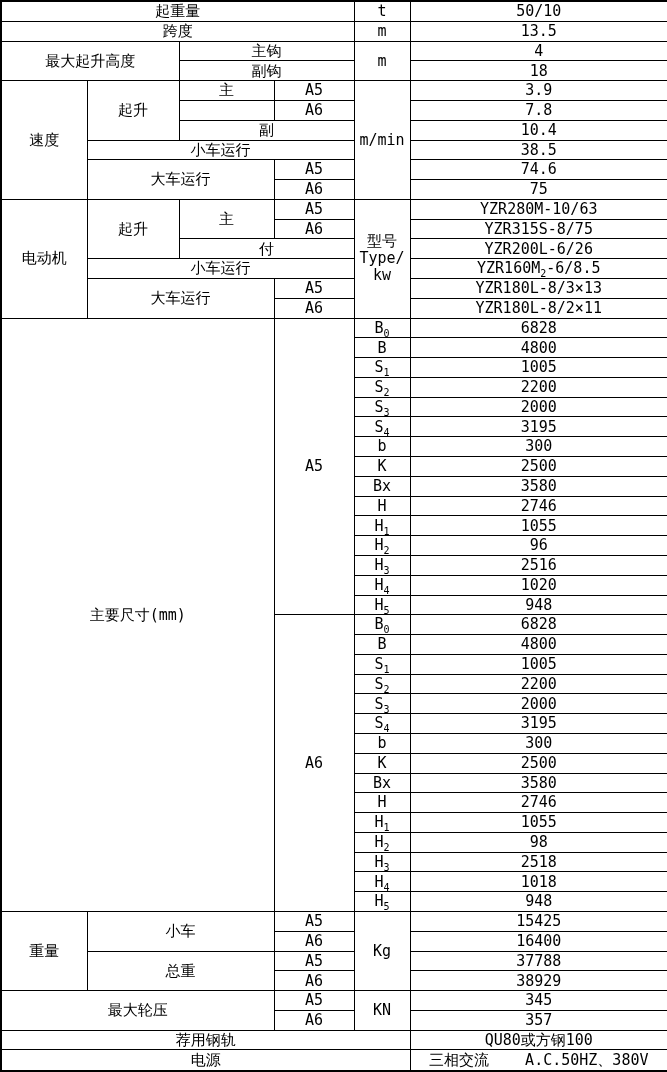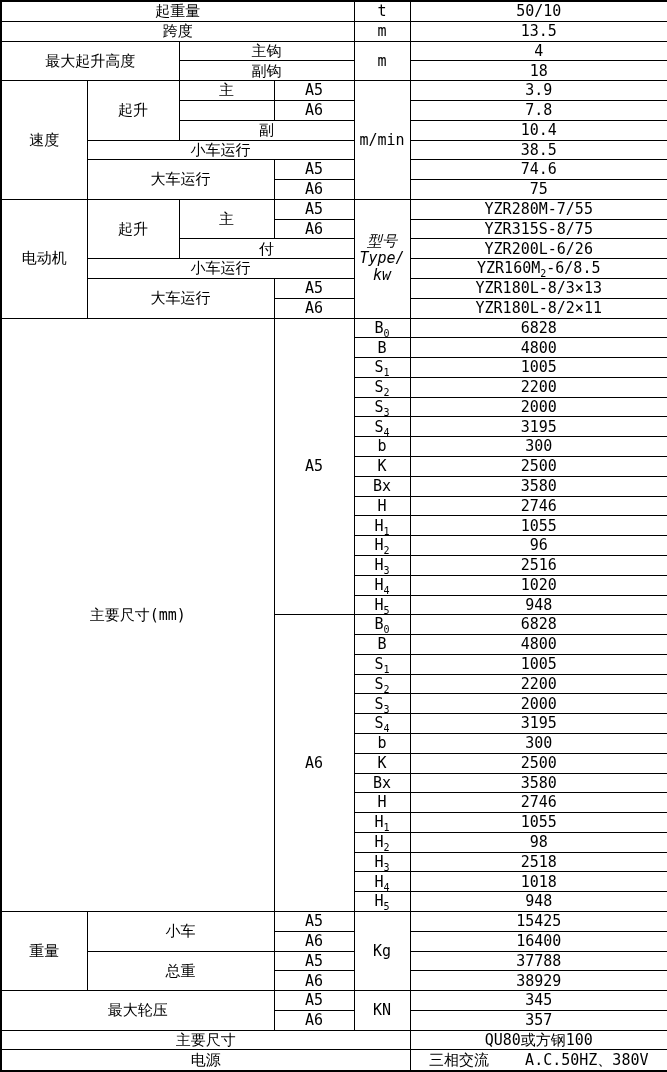--- a/index.html
+++ b/index.html
@@ -12,21 +12,21 @@
     font-size:15px;color:#000;
   }
   table.spec td{
     border:1px solid #000;
     text-align:center;vertical-align:middle;
     padding:0;overflow:hidden;line-height:1.1;
   }
   td.bb2{border-bottom:2px solid #000;margin-top:41px;}
   sub{font-size:10px;line-height:0;}
   td.pre{white-space:pre;text-align:left;margin-top:8px;}
-  .unitlines span{display:block;line-height:1.15;font-style:italic;}
+  .unitlines span{display:block;line-height:1.15;}
 </style>
 </head>
 <body>
 
 <table class="spec">
   <colgroup>
     <col style="width:86px">
       <col style="width:92px">
       <col style="width:95px">
     <col style="width:80px">
@@ -92,21 +92,21 @@
     <tr>
       <td rowspan="6" class="bb2">电动机</td>
       <td rowspan="3">起升</td>
       <td rowspan="2">主</td>
       <td>A5</td>
       <td rowspan="6" class="bb2 unitlines">
         <span>型号</span>
         <span>Type/</span>
         <span>kw</span>
       </td>
-      <td>YZR280M-7/55</td>
+      <td>YZR280M-10/63</td>
     </tr>
     <tr>
       <td>A6</td>
       <td>YZR315S-8/75</td>
     </tr>
     <tr>
       <td colspan="2">付</td>
       <td>YZR200L-6/26</td>
     </tr>
     <tr>
@@ -274,21 +274,21 @@
       <td>A5</td>
       <td rowspan="2" class="bb2">KN</td>
       <td>345</td>
     </tr>
     <tr>
       <td class="bb2">A6</td>
       <td class="bb2">357</td>
     </tr>
 
     <tr>
-      <td colspan="5" class="bb2">主要尺寸</td>
+      <td colspan="5" class="bb2">荐用钢轨</td>
       <td class="bb2">QU80或方钢100</td>
     </tr>
 
     <tr>
       <td colspan="5">电源</td>
       <td class="pre">三相交流    A.C.50HZ、380V</td>
     </tr>
   </tbody>
 </table>
 

